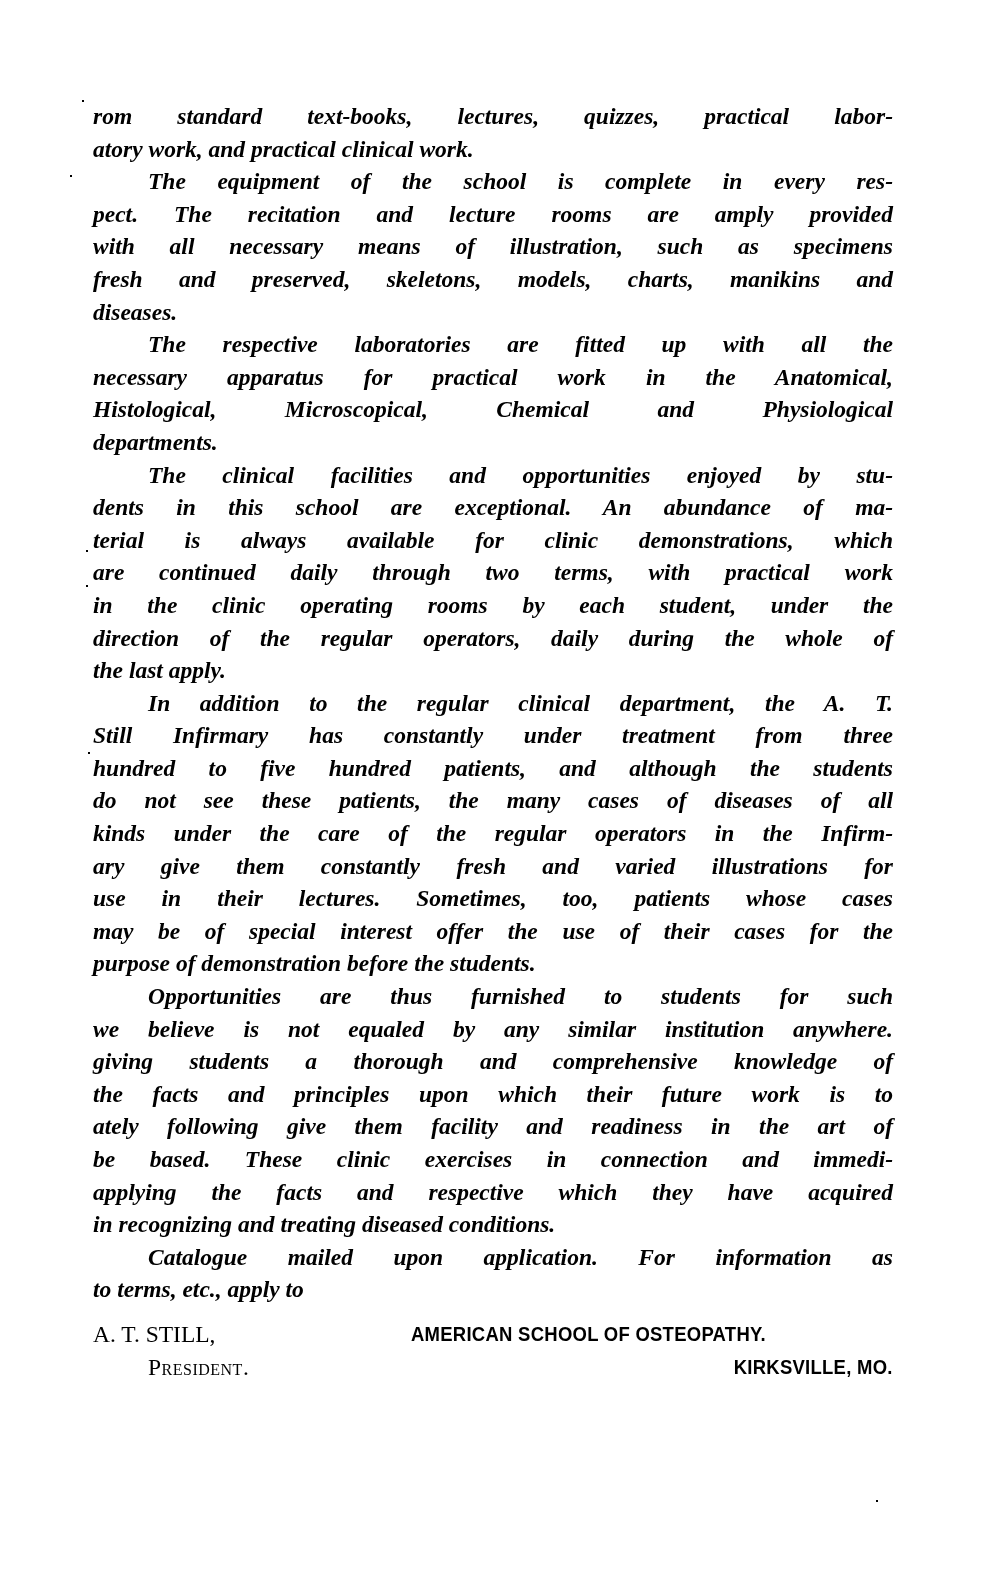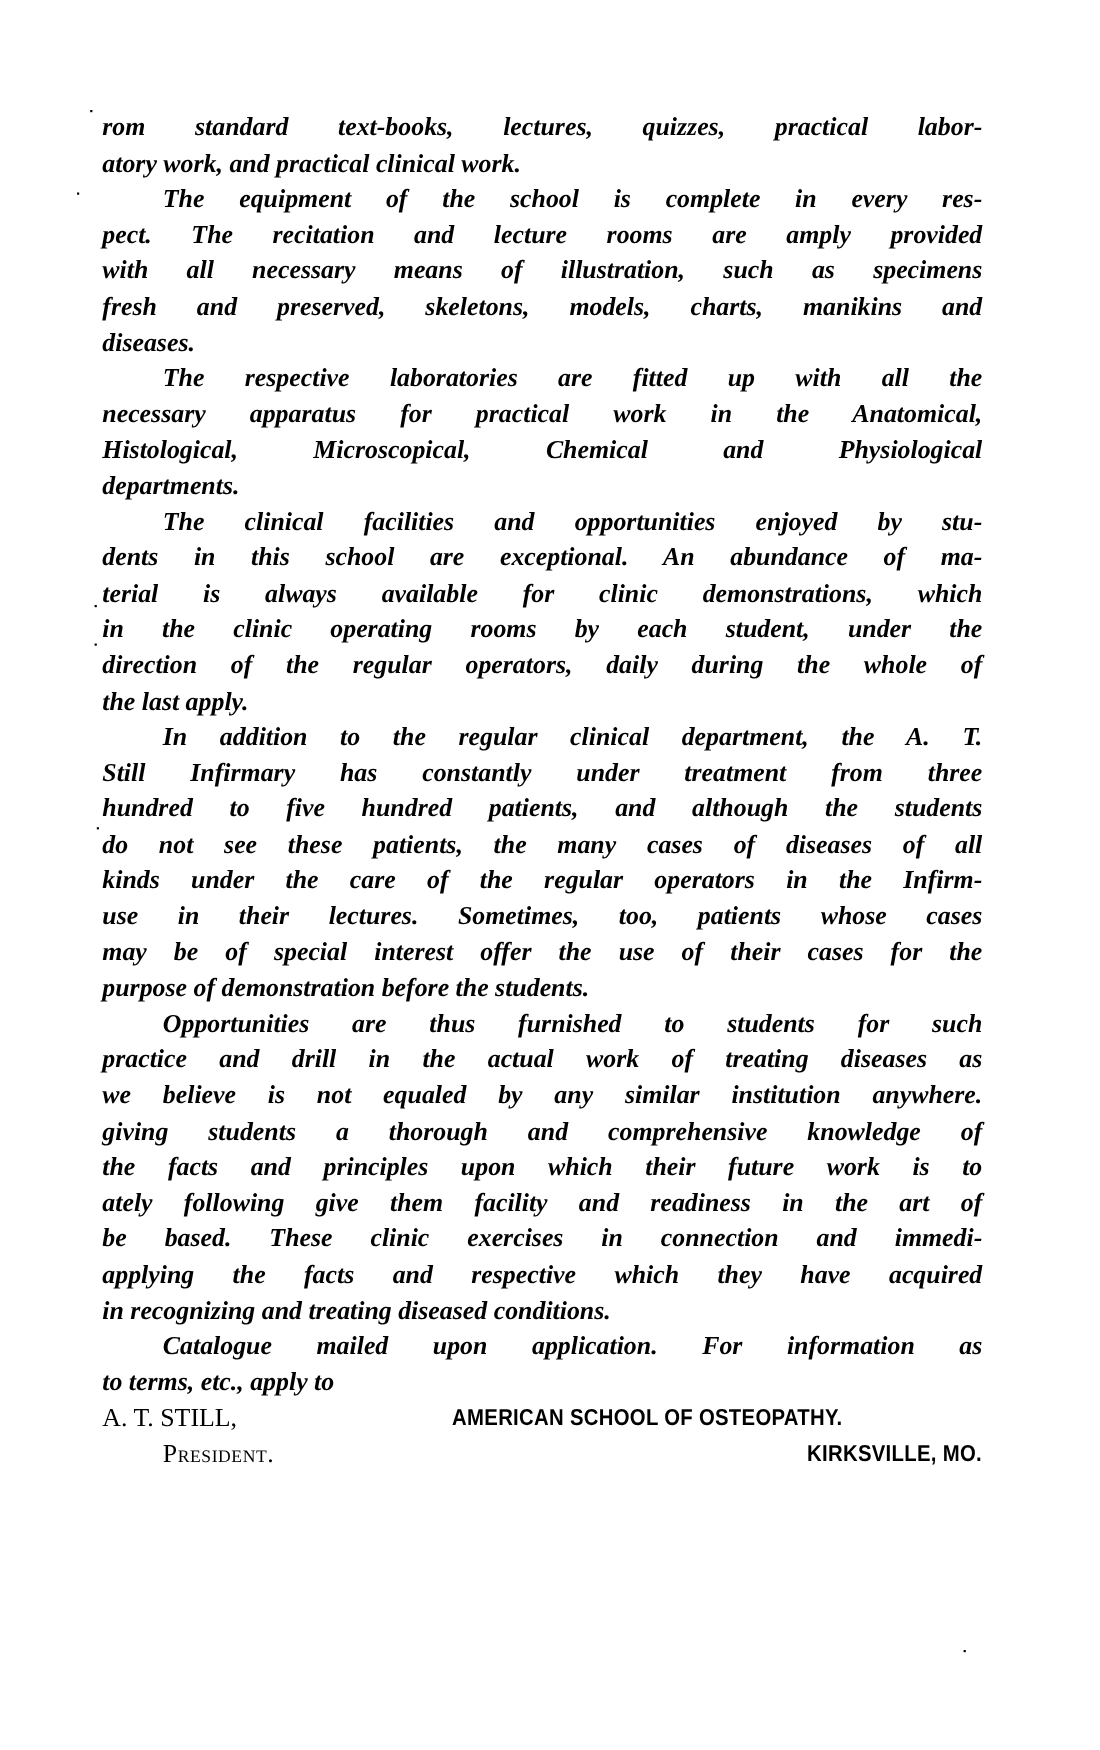--- a/index.html
+++ b/index.html
@@ -7,21 +7,21 @@
     .page {
       position: absolute; left: 93px; top: 100px; width: 800px;
       font-family: "Liberation Serif", "DejaVu Serif", serif;
       font-weight: bold; color: #000000;
       font-size: 23.5px; line-height: 32.6px;
     }
     .para { margin: 0; text-align: justify; text-align-last: left; }
     .para .line { display: block; text-align: justify; text-align-last: justify; white-space: nowrap; font-style: italic; }
     .para .line.last { text-align-last: left; }
     .indent { padding-left: 55px; }
-    .signature { position: relative; height: 66px; margin-top: 0; }
+    .signature { position: relative; height: 66px; margin-top: 12px; }
     .sig-name { position: absolute; left: 0; top: 0; font-weight: normal; }
     .sig-title { position: absolute; left: 55px; top: 33px; font-weight: normal; font-variant: small-caps; letter-spacing: 0.5px; }
     .sig-school { position: absolute; left: 318px; top: 0; font-family: "Liberation Sans", "DejaVu Sans", sans-serif; font-weight: bold; font-size: 21px; transform: scaleX(0.88); transform-origin: left; letter-spacing: 0.3px; }
     .sig-city { position: absolute; right: 0; top: 33px; font-family: "Liberation Sans", "DejaVu Sans", sans-serif; font-weight: bold; font-size: 21px; transform: scaleX(0.88); transform-origin: right; letter-spacing: 0.3px; }
     .speck { position: absolute; background: #000; width: 2px; height: 2px; }
   </style>
 </head>
 <body>
 
 <div class="page">
@@ -40,37 +40,38 @@
       <div class="para">
         <span class="line indent">The respective laboratories are fitted up with all the</span>
         <span class="line">necessary apparatus for practical work in the Anatomical,</span>
         <span class="line">Histological, Microscopical, Chemical and Physiological</span>
         <span class="line last">departments.</span>
       </div>
       <div class="para">
         <span class="line indent">The clinical facilities and opportunities enjoyed by stu-</span>
         <span class="line">dents in this school are exceptional. An abundance of ma-</span>
         <span class="line">terial is always available for clinic demonstrations, which</span>
+        <span class="line">are continued daily through two terms, with practical work</span>
         <span class="line">in the clinic operating rooms by each student, under the</span>
         <span class="line">direction of the regular operators, daily during the whole of</span>
         <span class="line last">the last apply.</span>
       </div>
       <div class="para">
         <span class="line indent">In addition to the regular clinical department, the A. T.</span>
         <span class="line">Still Infirmary has constantly under treatment from three</span>
         <span class="line">hundred to five hundred patients, and although the students</span>
         <span class="line">do not see these patients, the many cases of diseases of all</span>
         <span class="line">kinds under the care of the regular operators in the Infirm-</span>
+        <span class="line">ary give them constantly fresh and varied illustrations for</span>
         <span class="line">use in their lectures. Sometimes, too, patients whose cases</span>
         <span class="line">may be of special interest offer the use of their cases for the</span>
         <span class="line last">purpose of demonstration before the students.</span>
       </div>
       <div class="para">
         <span class="line indent">Opportunities are thus furnished to students for such</span>
-        <span class="line">practice and drill in the actual work of treating diseases as</span>
         <span class="line">we believe is not equaled by any similar institution anywhere.</span>
         <span class="line">giving students a thorough and comprehensive knowledge of</span>
         <span class="line">the facts and principles upon which their future work is to</span>
         <span class="line">ately following give them facility and readiness in the art of</span>
         <span class="line">be based. These clinic exercises in connection and immedi-</span>
         <span class="line">applying the facts and respective which they have acquired</span>
         <span class="line last">in recognizing and treating diseased conditions.</span>
       </div>
       <div class="para">
         <span class="line indent">Catalogue mailed upon application. For information as</span>

